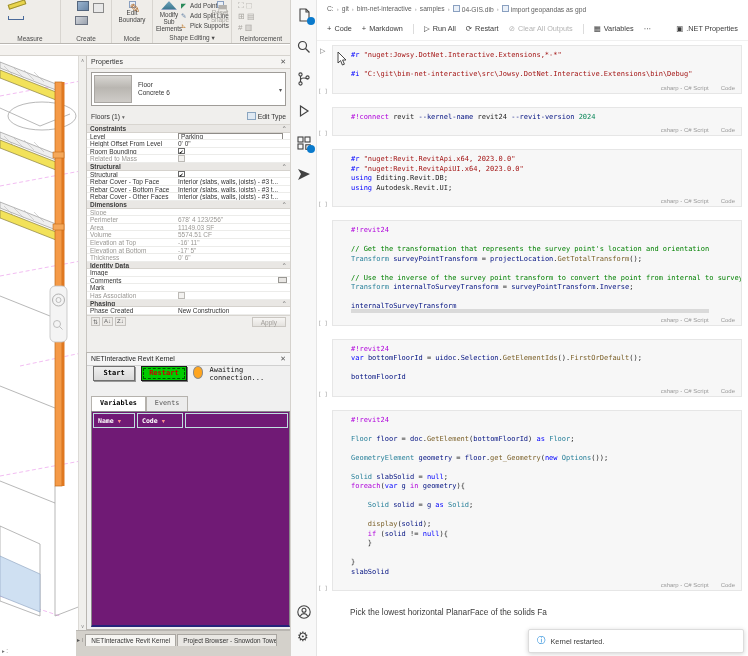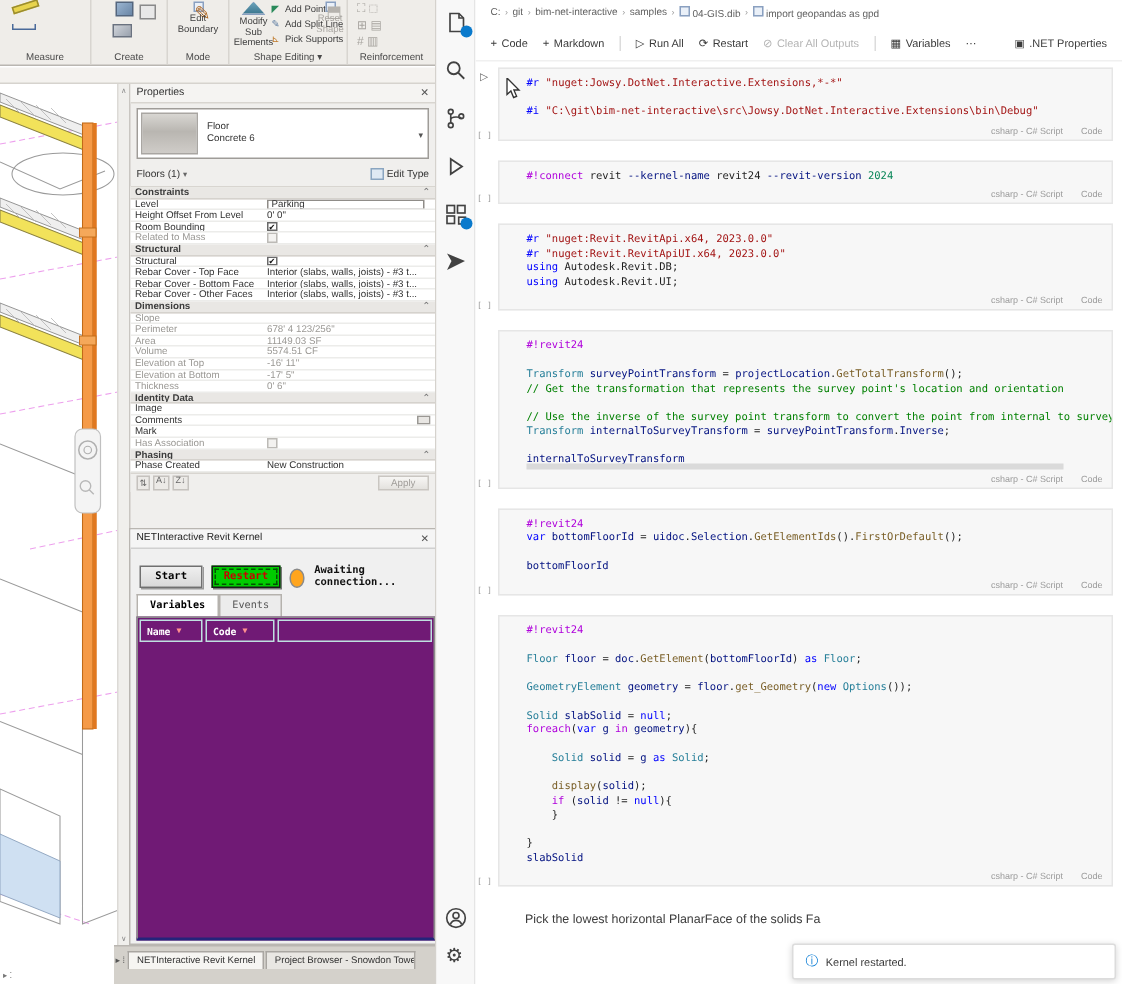--- a/index.html
+++ b/index.html
@@ -48,25 +48,25 @@
   .cbd{border-color:#bcbab6;background:#f3f2f0;}
   .pbtn{display:inline-block;float:right;width:9px;height:6.5px;border:1px solid #9a9894;background:#e8e6e3;}
   .pfoot{display:flex;justify-content:space-between;align-items:center;height:13px;padding:0 4px;background:#f0efed;border-top:1px solid #d8d5d0;}
   .sorts{display:flex;gap:2px;font-size:6px;color:#666;}
   .sorts span{border:1px solid #c5c2be;background:#eceae7;padding:0 1px;}
   .applybtn{border:1px solid #c9c6c1;background:linear-gradient(180deg,#f7f6f4,#e4e2de);color:#a19e9a;padding:0 8px;height:10px;line-height:9px;font-size:6.5px;}
 
   
   .kpanel{position:absolute;left:86px;top:352px;width:204px;height:278px;background:#f0f0f0;border:1px solid #b9b6b1;border-right:none;}
   .ktitle{height:13px;background:#f5f5f5;border-bottom:1px solid #d0d0d0;font-size:6.8px;color:#222;display:flex;justify-content:space-between;padding:2px 4px;}
-  .kbar{height:26px;display:flex;align-items:flex-end;gap:6px;padding:0 6px;}
+  .kbar{height:26px;display:flex;align-items:flex-start;gap:6px;padding:0 6px;}
   .btn-start{width:52px;height:15px;background:linear-gradient(180deg,#efefef,#d9d9d9);border:1px solid #707070;box-shadow:1px 1px 0 #9a9a9a;font-weight:bold;font-size:7px;text-align:center;line-height:13px;font-family:"DejaVu Sans Mono",monospace;}
   .btn-restart{width:56px;height:15px;background:#00cc00;border:1px solid #1a1a1a;outline:1px dashed #005500;outline-offset:-3px;color:#cc0000;font-weight:bold;font-size:7px;text-align:center;line-height:13px;box-shadow:1px 1px 0 #777;font-family:"DejaVu Sans Mono",monospace;}
   .klamp{width:13px;height:13px;border-radius:50%;background:#ffa51e;border:1px solid #8a8a8a;}
-  .kstatus{font-family:"DejaVu Sans Mono",monospace;font-weight:bold;font-size:7px;color:#111;}
+  .kstatus{font-family:"DejaVu Sans Mono",monospace;font-weight:normal;font-size:7px;color:#111;}
   .ktabs{display:flex;margin:4px 0 0 4px;height:15px;font-family:"DejaVu Sans Mono",monospace;font-size:6.8px;}
   .ktab{padding:2px 8px;border:1px solid #b5b2ad;border-bottom:none;background:#ececec;color:#555;}
   .ktab.act{background:#fff;color:#000;font-weight:bold;}
   .ktable{position:absolute;left:4px;right:0;top:58px;bottom:2px;background:#701a75;border:1px solid #8a8a8a;border-bottom:2px solid #24247a;}
   .krow{display:flex;height:15px;margin:1px;}
   .kcell{border:1px solid #bfe0e0;color:#fff;font-family:"DejaVu Sans Mono",monospace;font-weight:bold;font-size:6.5px;display:flex;align-items:center;gap:4px;padding:0 4px;}
   .kc-name{width:42px;} .kc-value{width:46px;margin-left:2px;} .kc-fill{flex:1;margin-left:2px;}
   .funnel{color:#ff8f8f;font-size:5.5px;}
 
   
@@ -515,37 +515,37 @@
               </div>
             </div>
           </div>
           <div class="cellrow">
             <div class="cgut">
               <span class="cexec">[ ]</span>
             </div>
             <div class="cell">
               <div class="cline"><span class="tk tk-d">#r</span><span class="tk tk-x"> </span><span class="tk tk-s">"nuget:Revit.RevitApi.x64, 2023.0.0"</span></div>
               <div class="cline"><span class="tk tk-d">#r</span><span class="tk tk-x"> </span><span class="tk tk-s">"nuget:Revit.RevitApiUI.x64, 2023.0.0"</span></div>
-              <div class="cline"><span class="tk tk-k">using</span><span class="tk tk-x"> Autodesk.Revit.DB;</span></div>
+              <div class="cline"><span class="tk tk-k">using</span><span class="tk tk-x"> Editing.Revit.DB;</span></div>
               <div class="cline"><span class="tk tk-k">using</span><span class="tk tk-x"> Autodesk.Revit.UI;</span></div>
               <div class="cfoot">
                 <span>csharp - C# Script</span>
                 <span>Code</span>
               </div>
             </div>
           </div>
           <div class="cellrow">
             <div class="cgut">
               <span class="cexec">[ ]</span>
             </div>
             <div class="cell">
               <div class="cline"><span class="tk tk-m">#!revit24</span></div>
               <div class="cline">&nbsp;</div>
+              <div class="cline"><span class="tk tk-cm">// Get the transformation that represents the survey point's location and orientation</span></div>
               <div class="cline"><span class="tk tk-t">Transform</span><span class="tk tk-x"> </span><span class="tk tk-v">surveyPointTransform</span><span class="tk tk-x"> = </span><span class="tk tk-v">projectLocation</span><span class="tk tk-x">.</span><span class="tk tk-f">GetTotalTransform</span><span class="tk tk-x">();</span></div>
-              <div class="cline"><span class="tk tk-cm">// Get the transformation that represents the survey point's location and orientation</span></div>
               <div class="cline">&nbsp;</div>
               <div class="cline"><span class="tk tk-cm">// Use the inverse of the survey point transform to convert the point from internal to survey coordinates</span></div>
               <div class="cline"><span class="tk tk-t">Transform</span><span class="tk tk-x"> </span><span class="tk tk-v">internalToSurveyTransform</span><span class="tk tk-x"> = </span><span class="tk tk-v">surveyPointTransform</span><span class="tk tk-x">.</span><span class="tk tk-v">Inverse</span><span class="tk tk-x">;</span></div>
               <div class="cline">&nbsp;</div>
               <div class="cline"><span class="tk tk-v">internalToSurveyTransform</span></div>
               <div class="chscroll"></div>
               <div class="cfoot">
                 <span>csharp - C# Script</span>
                 <span>Code</span>
               </div>

